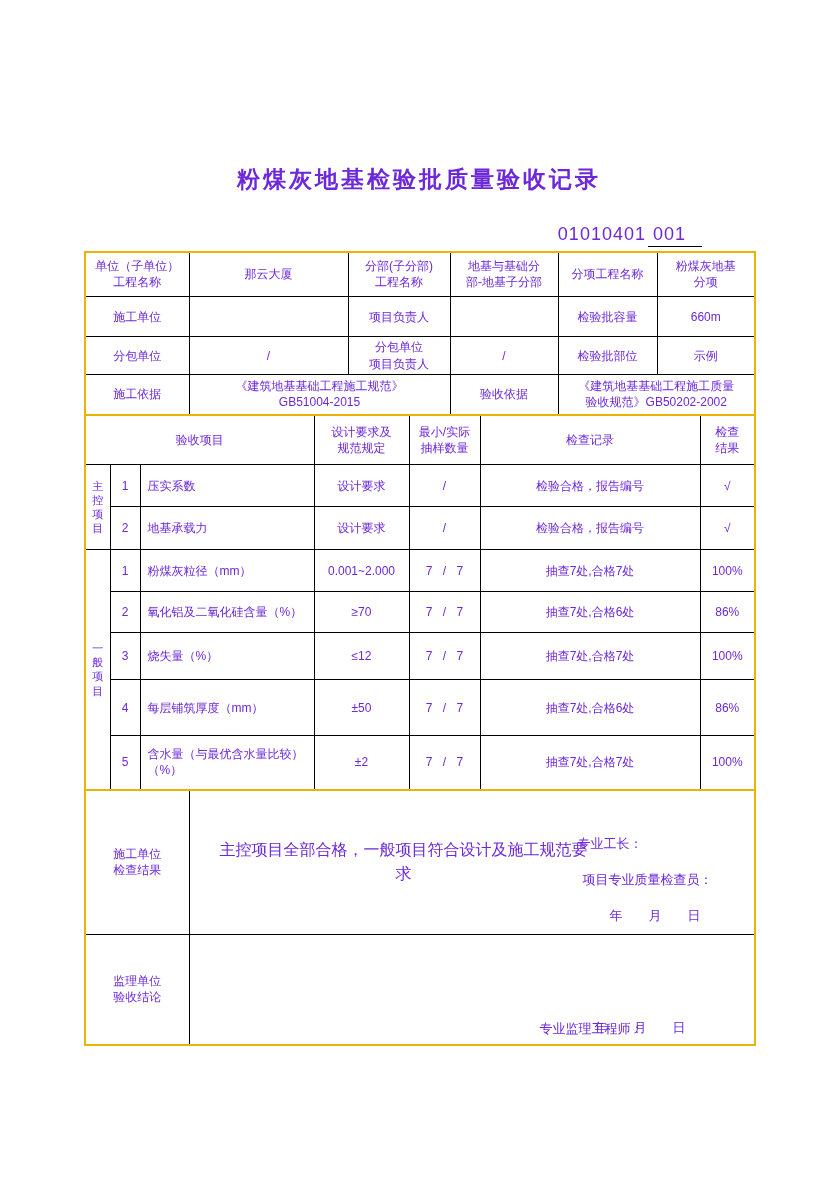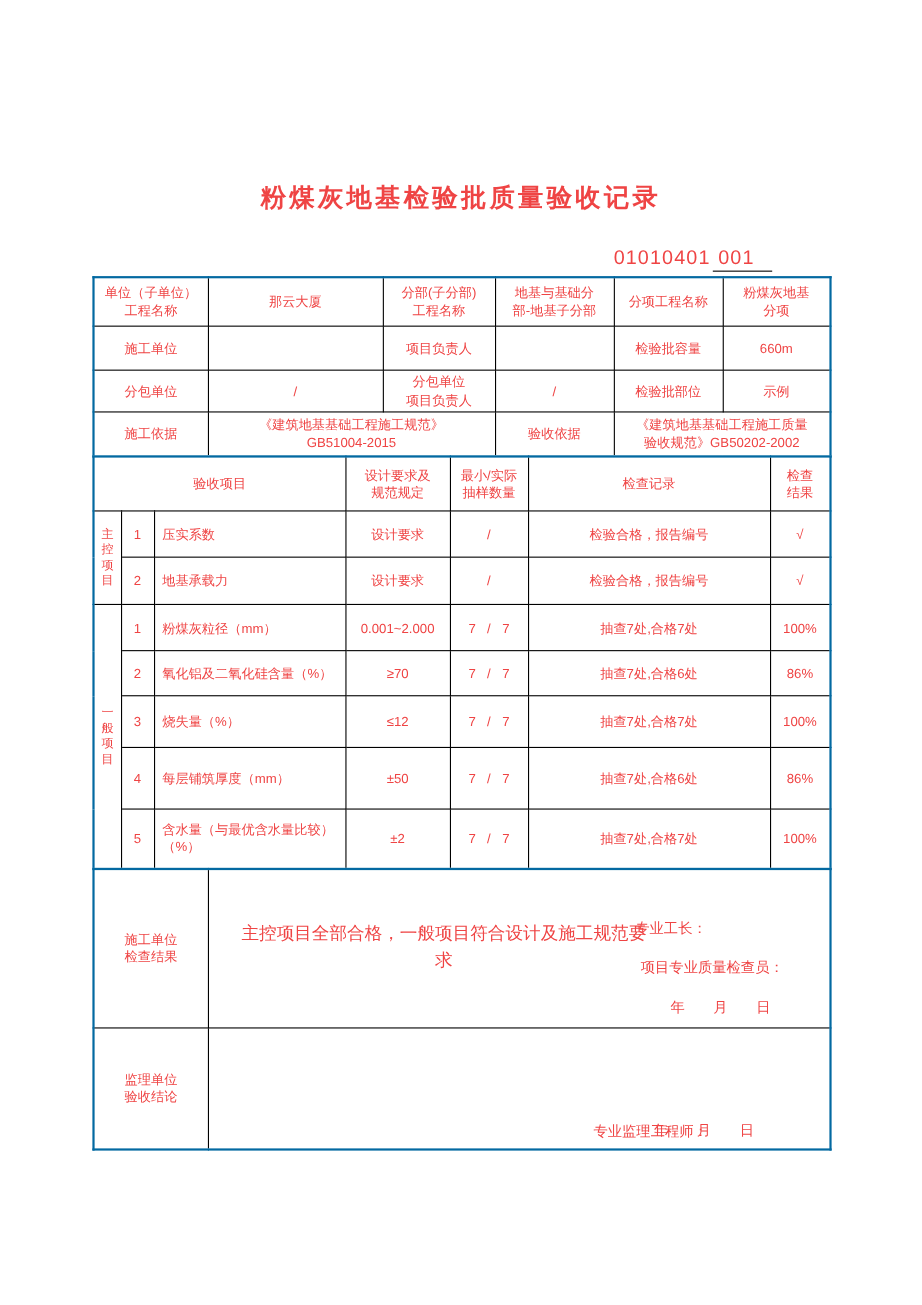--- a/index.html
+++ b/index.html
@@ -1,36 +1,36 @@
 <!DOCTYPE html>
 <html><head>
 <meta charset="utf-8">
 <style>
   html,body{margin:0;padding:0;background:#fff;}
   .page{
-    width:838px;height:1186px;background:#fff;color:#ef4444;
+    width:838px;height:1186px;background:#fff;color:#6d28d9;
     font-family:"Liberation Sans","DejaVu Sans",sans-serif;
     position:relative;overflow:hidden;box-sizing:border-box;
     padding-top:166px;
   }
   .content{width:670px;margin:0 84px;}
   .doc-title{
     font-size:23px;font-weight:bold;text-align:center;
     letter-spacing:3px;line-height:1.2;margin:0;
   }
   .doc-number{
     text-align:right;font-size:18px;margin-top:30px;margin-bottom:4px;
     padding-right:52px;letter-spacing:1px;
   }
   .doc-number .batch{
     display:inline-block;border-bottom:1px solid #000;
     padding:0 16px 1px 5px;margin-left:2px;
   }
   table{border-collapse:collapse;table-layout:fixed;width:670px;background:#fff;}
-  table{border:2px solid #0369a1;}
+  table{border:2px solid #eab308;}
   .tbl-b,.tbl-c{margin-top:-2px;}
   td{
     border:1px solid #000;font-size:12px;text-align:center;
     vertical-align:middle;padding:2px 3px;white-space:pre-line;
     line-height:1.35;overflow:hidden;box-sizing:border-box;
   }
   
   tr.hA1 td{height:45px;} tr.hA2 td{height:40px;} tr.hA3 td{height:38px;} tr.hA4 td{height:40px;}
   tr.hHdr td{height:50px;}
   tr.hM1 td{height:42px;} tr.hM2 td{height:43px;}

